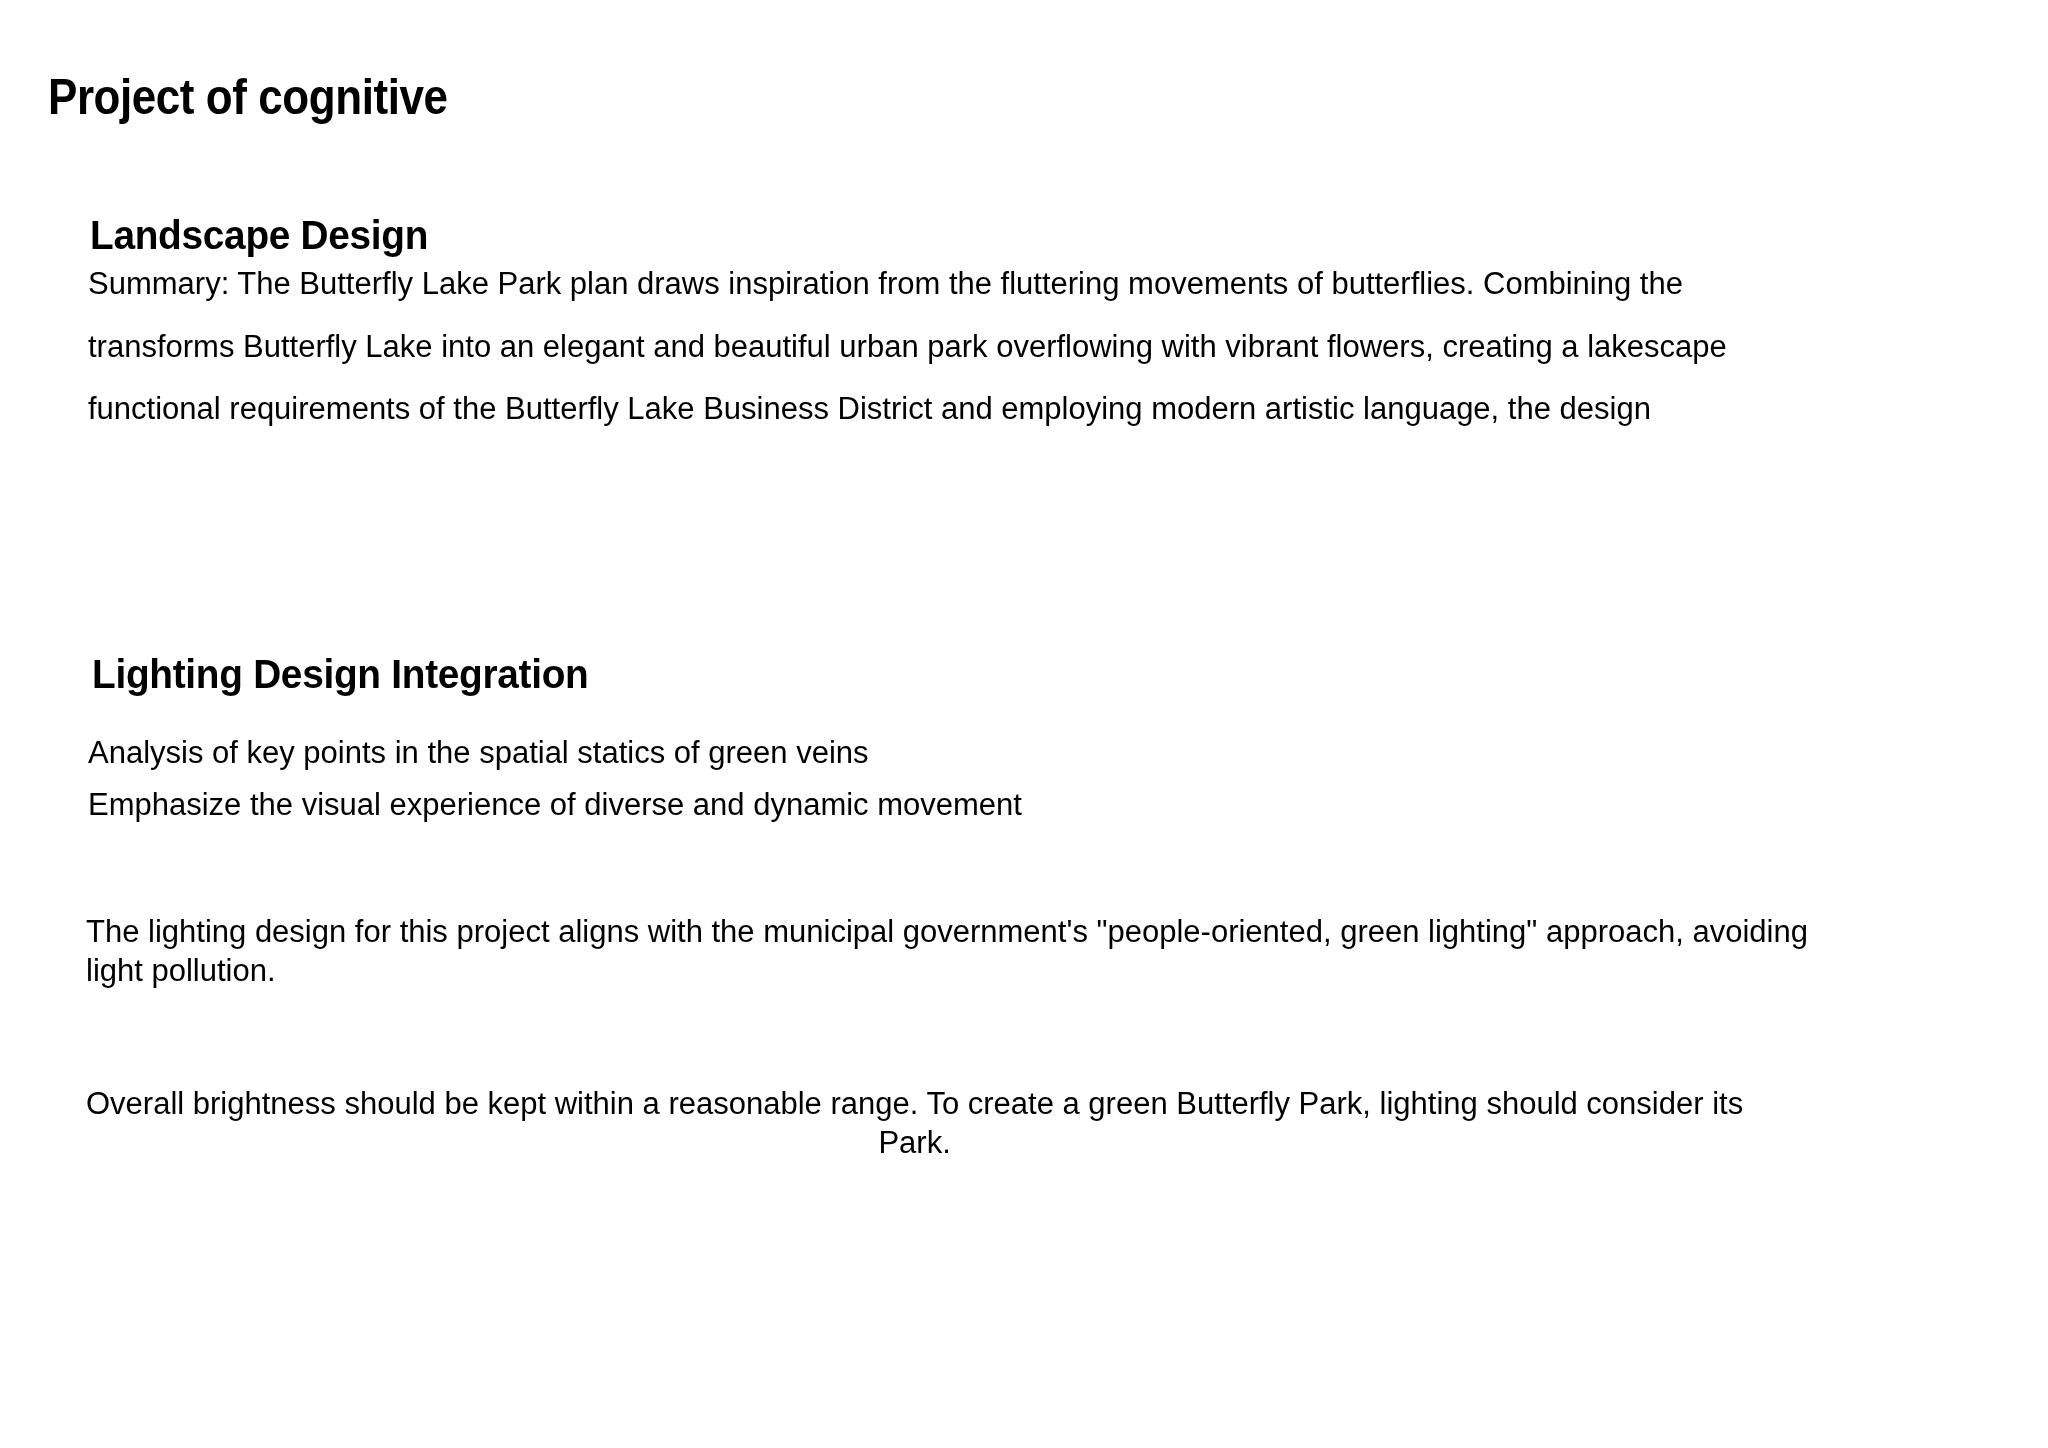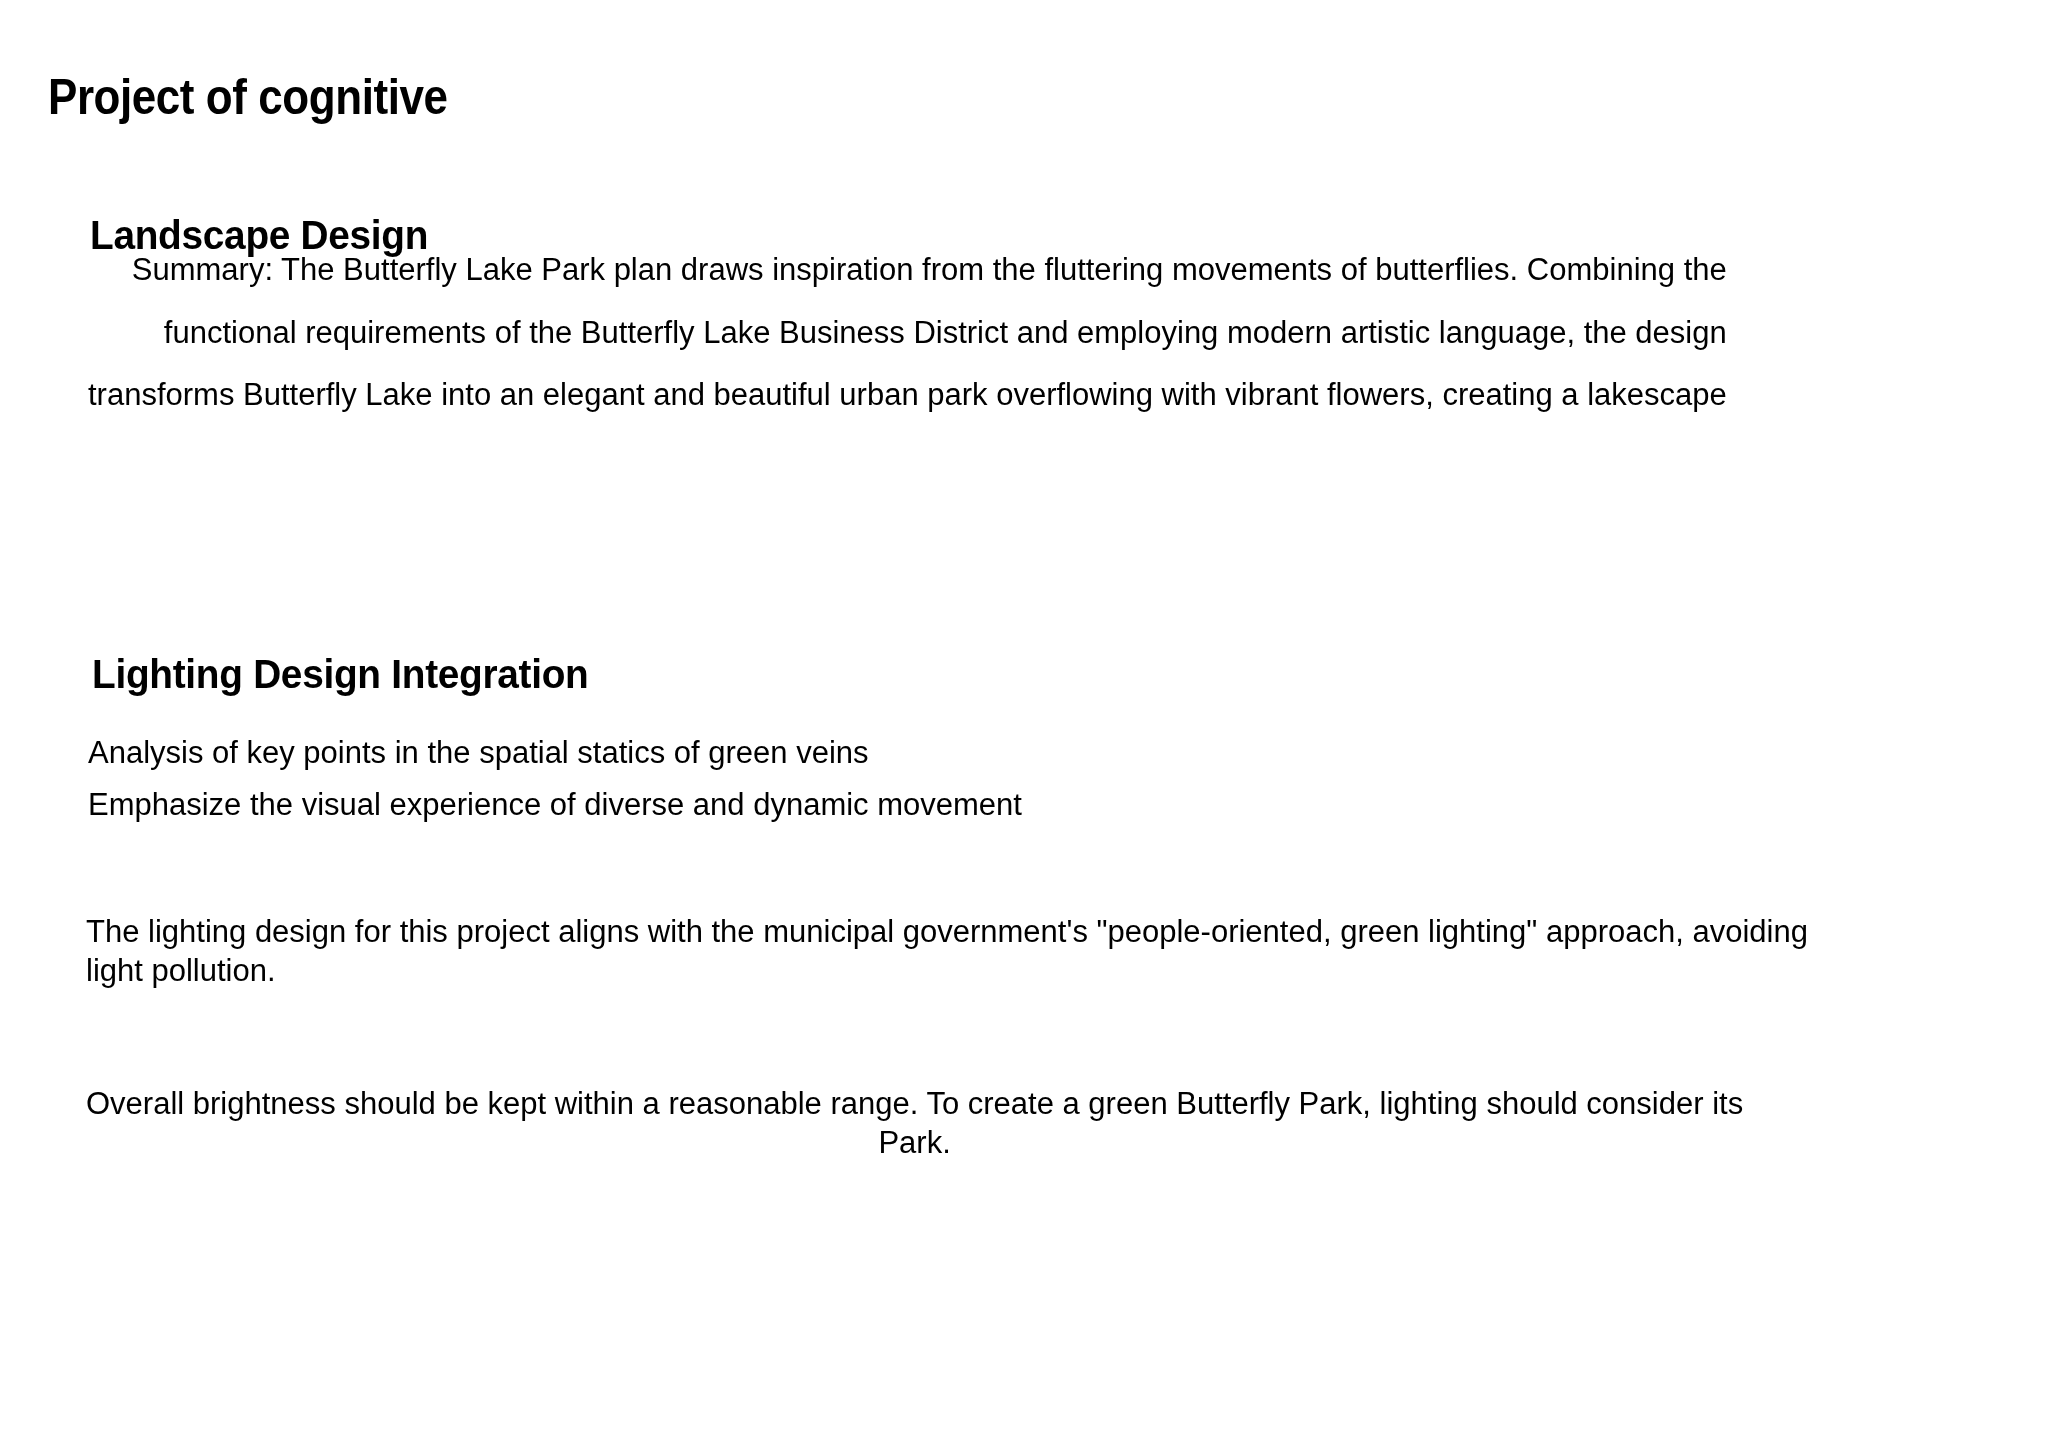--- a/index.html
+++ b/index.html
@@ -41,38 +41,38 @@
   #heading-landscape { left: 90px; top: 179px; }
   #heading-lighting  { left: 92px; top: 618px; }
 
   .para {
     position: absolute;
     font-size: 31px;
     font-weight: 400;
   }
   .para .line { white-space: nowrap; }
 
-  #summary-para    { left: 88px; top: 239px;  line-height: 62.5px; text-align: right; }
+  #summary-para    { left: 88px; top: 253px;  line-height: 62.5px; }
   #analysis-list   { left: 88px; top: 727px;  line-height: 52px;  }
   #approach-para   { left: 86px; top: 912px;  line-height: 39px;  }
   #brightness-para { left: 86px; top: 1084px; line-height: 39px; text-align: center;  }
 </style>
 </head>
 <body>
 
 <div class="page">
 
   <h1 class="doc-title">Project of cognitive</h1>
 
   <h2 class="section-heading" id="heading-landscape">Landscape Design</h2>
 
   <div class="para" id="summary-para">
     <div class="line">Summary: The Butterfly Lake Park plan draws inspiration from the fluttering movements of butterflies. Combining the</div>
+    <div class="line">transforms Butterfly Lake into an elegant and beautiful urban park overflowing with vibrant flowers, creating a lakescape</div>
     <div class="line">functional requirements of the Butterfly Lake Business District and employing modern artistic language, the design</div>
-    <div class="line">transforms Butterfly Lake into an elegant and beautiful urban park overflowing with vibrant flowers, creating a lakescape</div>
   </div>
 
   <h2 class="section-heading" id="heading-lighting">Lighting Design Integration</h2>
 
   <div class="para" id="analysis-list">
     <div class="line">Analysis of key points in the spatial statics of green veins</div>
     <div class="line">Emphasize the visual experience of diverse and dynamic movement</div>
   </div>
 
   <div class="para" id="approach-para">

